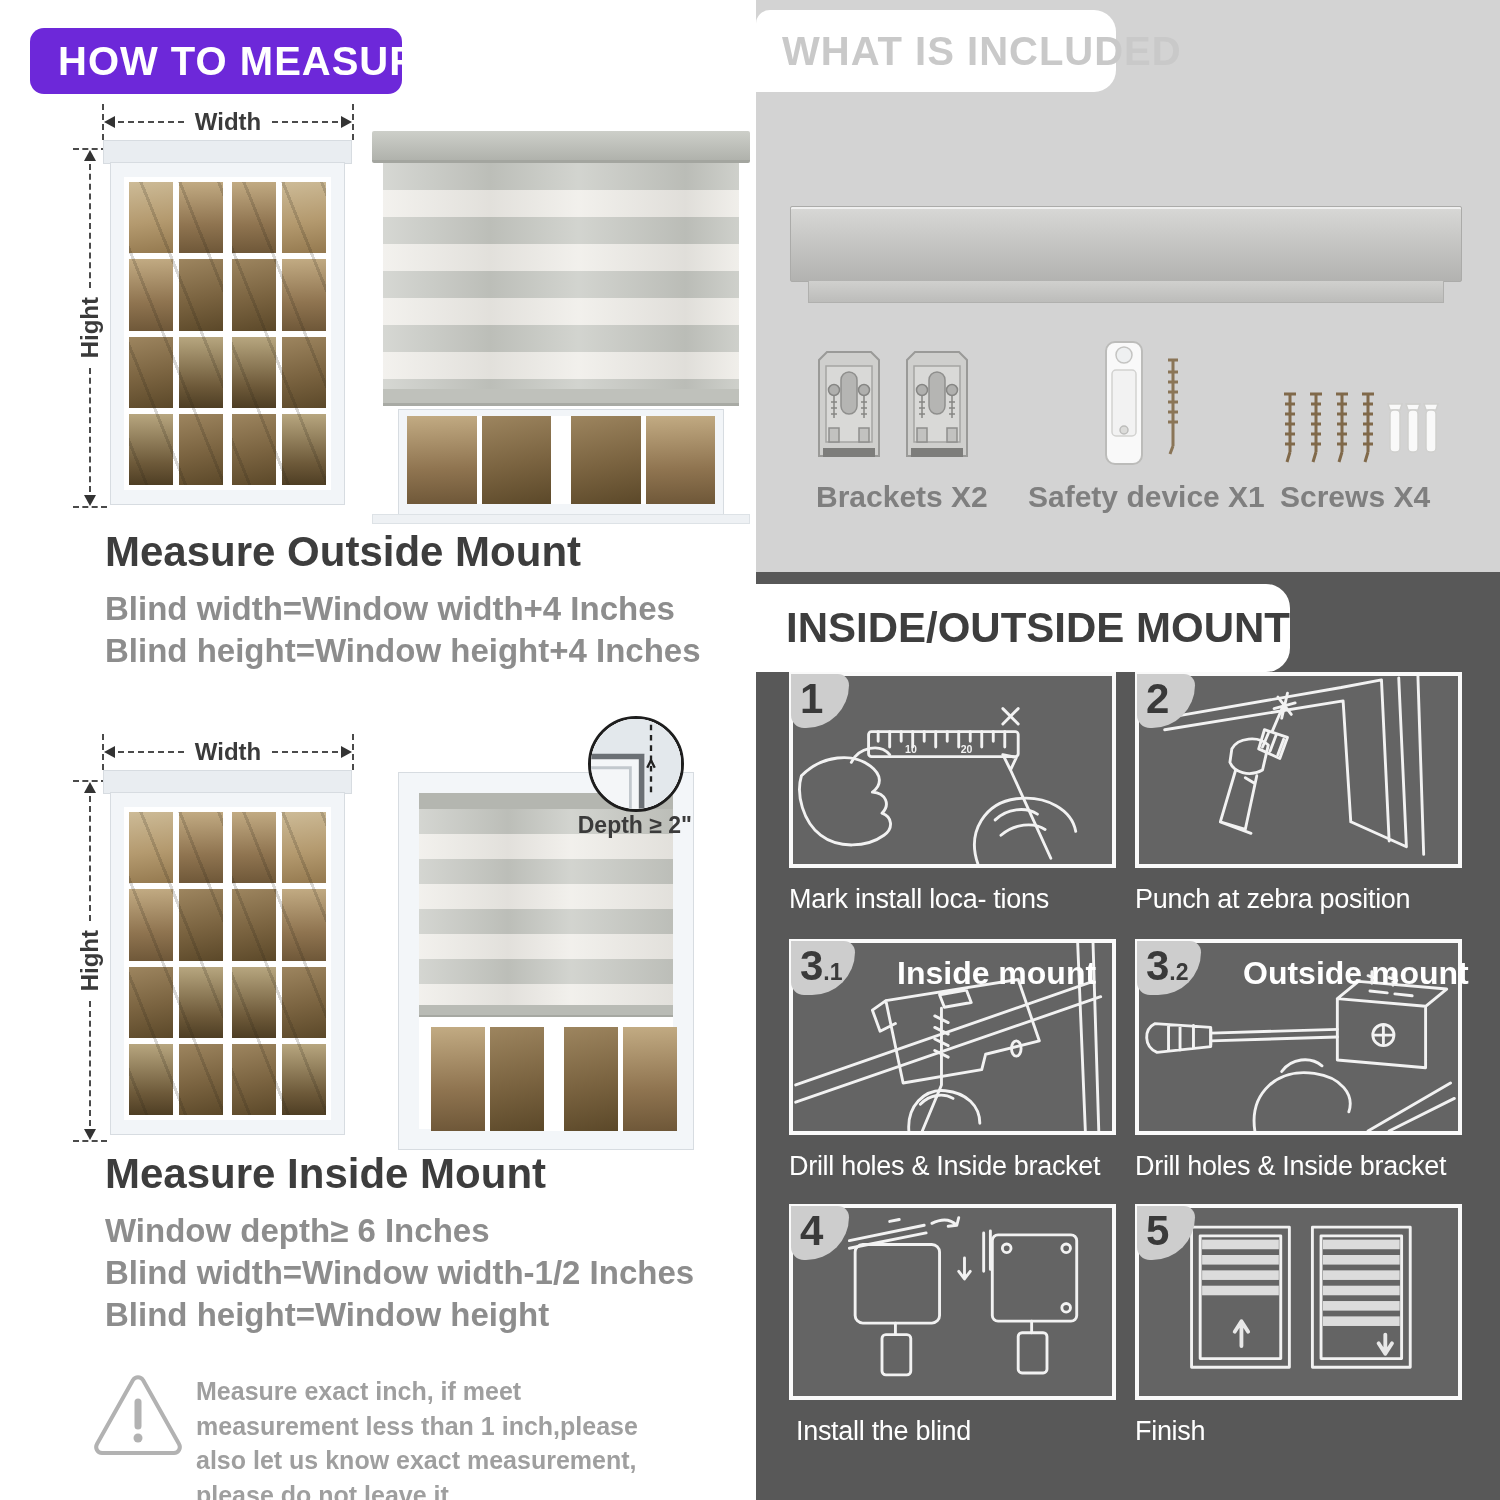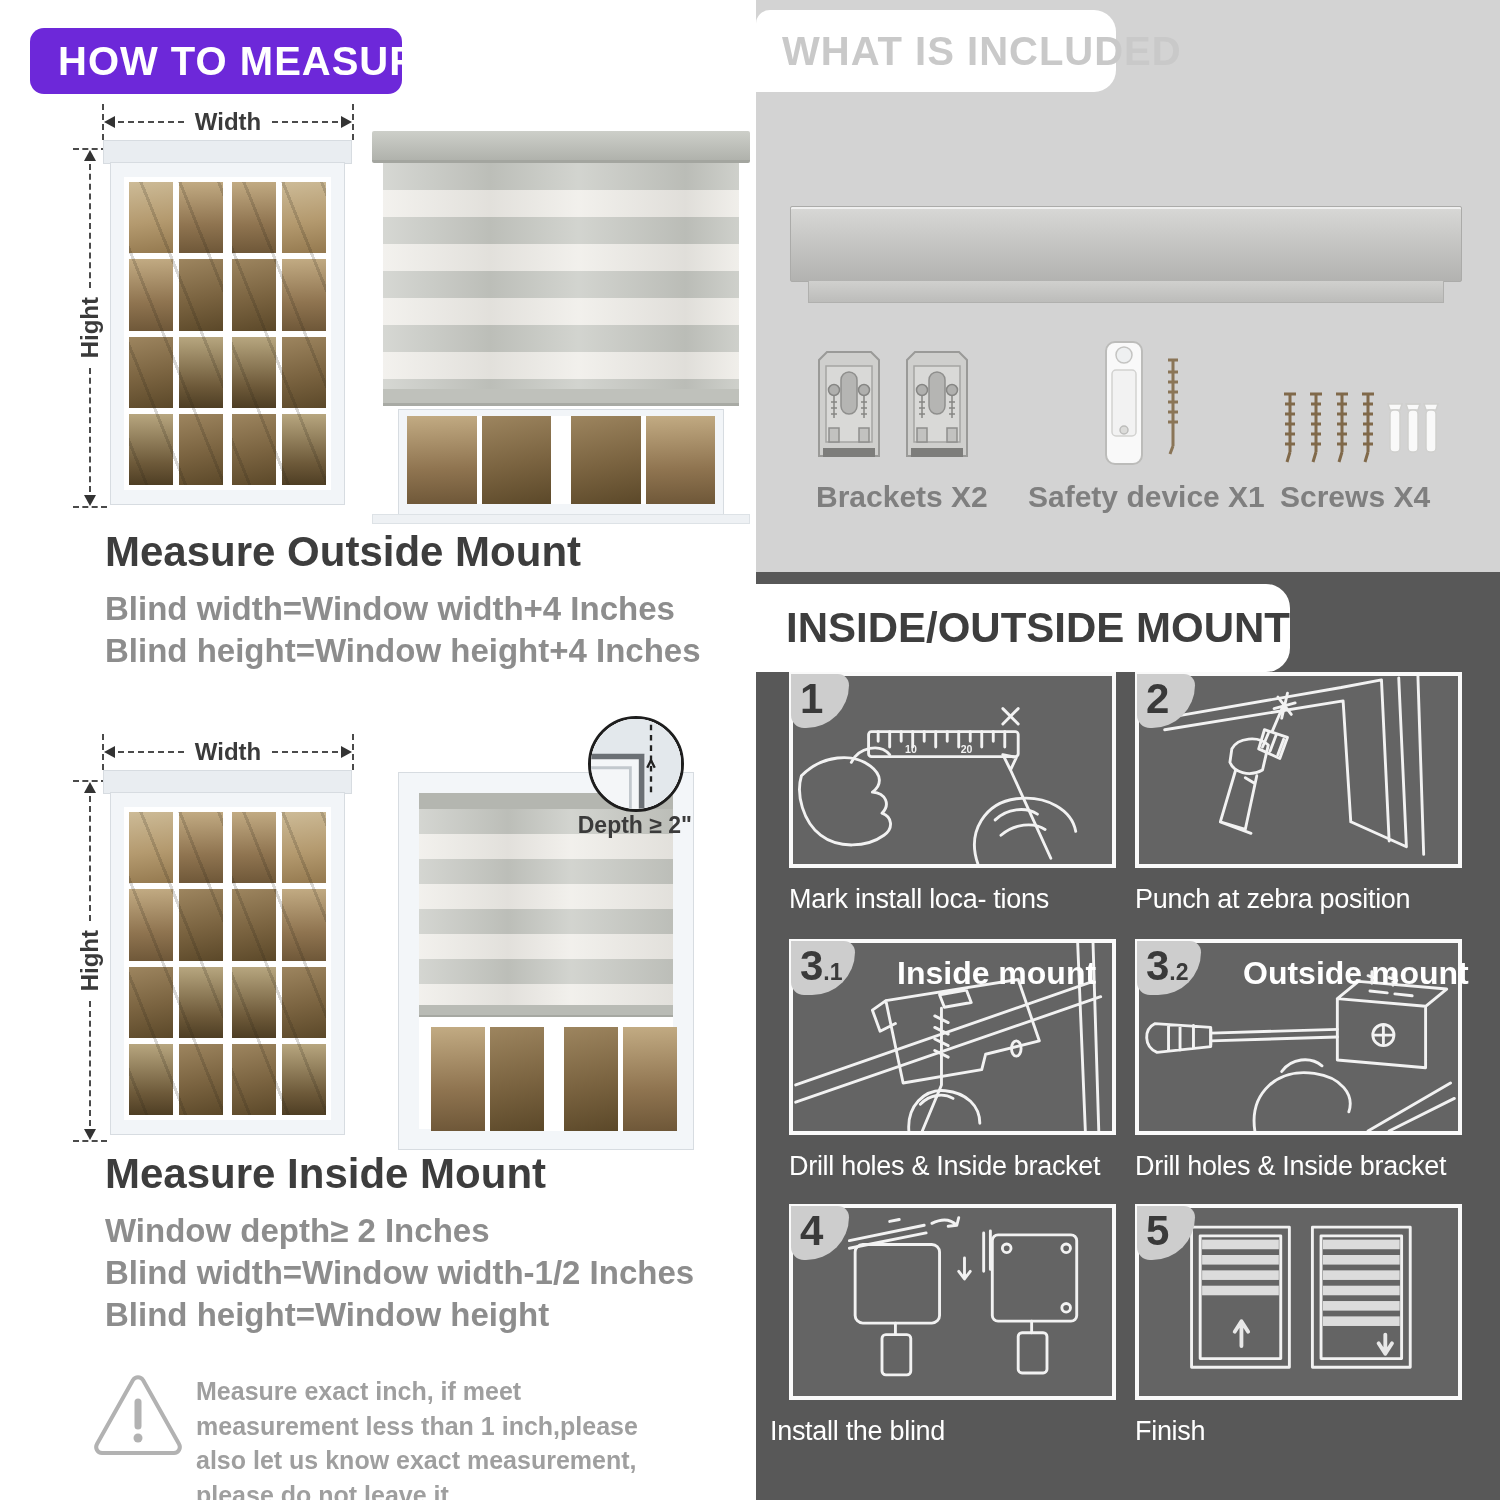--- a/index.html
+++ b/index.html
@@ -126,21 +126,21 @@
 
   
   .rb { position:absolute; left:756px; top:572px; width:744px; height:928px; background:#585858; }
   .step-img { position:absolute; width:327px; height:196px; background:#646464; border:4px solid #fafafa; }
   .s1 { left:789px; top:672px; } .s2 { left:1135px; top:672px; }
   .s3 { left:789px; top:939px; } .s4 { left:1135px; top:939px; }
   .s5 { left:789px; top:1204px; } .s6 { left:1135px; top:1204px; }
   .step-cap { position:absolute; width:360px; color:#fff; font-size:27px; font-weight:normal; letter-spacing:-0.3px; white-space:nowrap; }
   .c1 { left:789px; top:884px; } .c2 { left:1135px; top:884px; }
   .c3 { left:789px; top:1151px; } .c4 { left:1135px; top:1151px; }
-  .c5 { left:770px; top:1416px; } .c6 { left:1135px; top:1416px; }
+  .c5 { left:796px; top:1416px; } .c6 { left:1135px; top:1416px; }
   .badge { position:absolute; left:-2px; top:-2px; min-width:58px; height:54px;
     background:#cdcdcd; border-radius:0 12px 46px 14px; display:flex; align-items:flex-start;
     padding:0 12px 0 9px; }
   .bnum { font-size:42px; font-weight:bold; color:#3a3a3a; line-height:50px; }
   .bsub { font-size:23px; font-weight:bold; color:#3a3a3a; margin-top:18px; }
   .step-title { position:absolute; left:104px; top:12px; color:#fff; font-size:32px; font-weight:bold; white-space:nowrap; }
   .step-img svg { position:absolute; inset:0; width:100%; height:100%; }
 </style>
 </head>
 <body>
@@ -283,21 +283,21 @@
       <rect x="58" y="0" width="38" height="96" fill="#e3e8ec"></rect>
       <path d="M0,40 H54 V96" fill="none" stroke="#6b7075" stroke-width="6"></path>
       <path d="M0,52 H42 V96" fill="none" stroke="#c2c8cd" stroke-width="3"></path>
       <path d="M64,6 V78" stroke="#222" stroke-width="2.5" stroke-dasharray="6 5" fill="none"></path>
       <path d="M64,44 l-4,8 M64,44 l4,8" stroke="#222" stroke-width="2.5" fill="none"></path>
     </svg>
   </div>
   <div class="depth-label">Depth ≥ 2"</div>
 
   <h2 class="h-dark pos-h2">Measure Inside Mount</h2>
-  <p class="h-gray pos-i1">Window depth≥ 2 Inches</p>
+  <p class="h-gray pos-i1">Window depth≥ 6 Inches</p>
   <p class="h-gray pos-i2">Blind width=Window width-1/2 Inches</p>
   <p class="h-gray pos-i3">Blind height=Window height</p>
 
   <div class="warn-icon">
     <svg width="92" height="86" viewBox="0 0 92 86">
       <path d="M41,8 a6,6 0 0 1 10,0 L87,72 a6,6 0 0 1 -5,9 H10 a6,6 0 0 1 -5,-9 Z" fill="none" stroke="#b2b2b2" stroke-width="4" stroke-linejoin="round"></path>
       <path d="M46,30 v24" stroke="#b2b2b2" stroke-width="7" stroke-linecap="round" fill="none"></path>
       <circle cx="46" cy="66" r="4.5" fill="#b2b2b2"></circle>
     </svg>
   </div>

